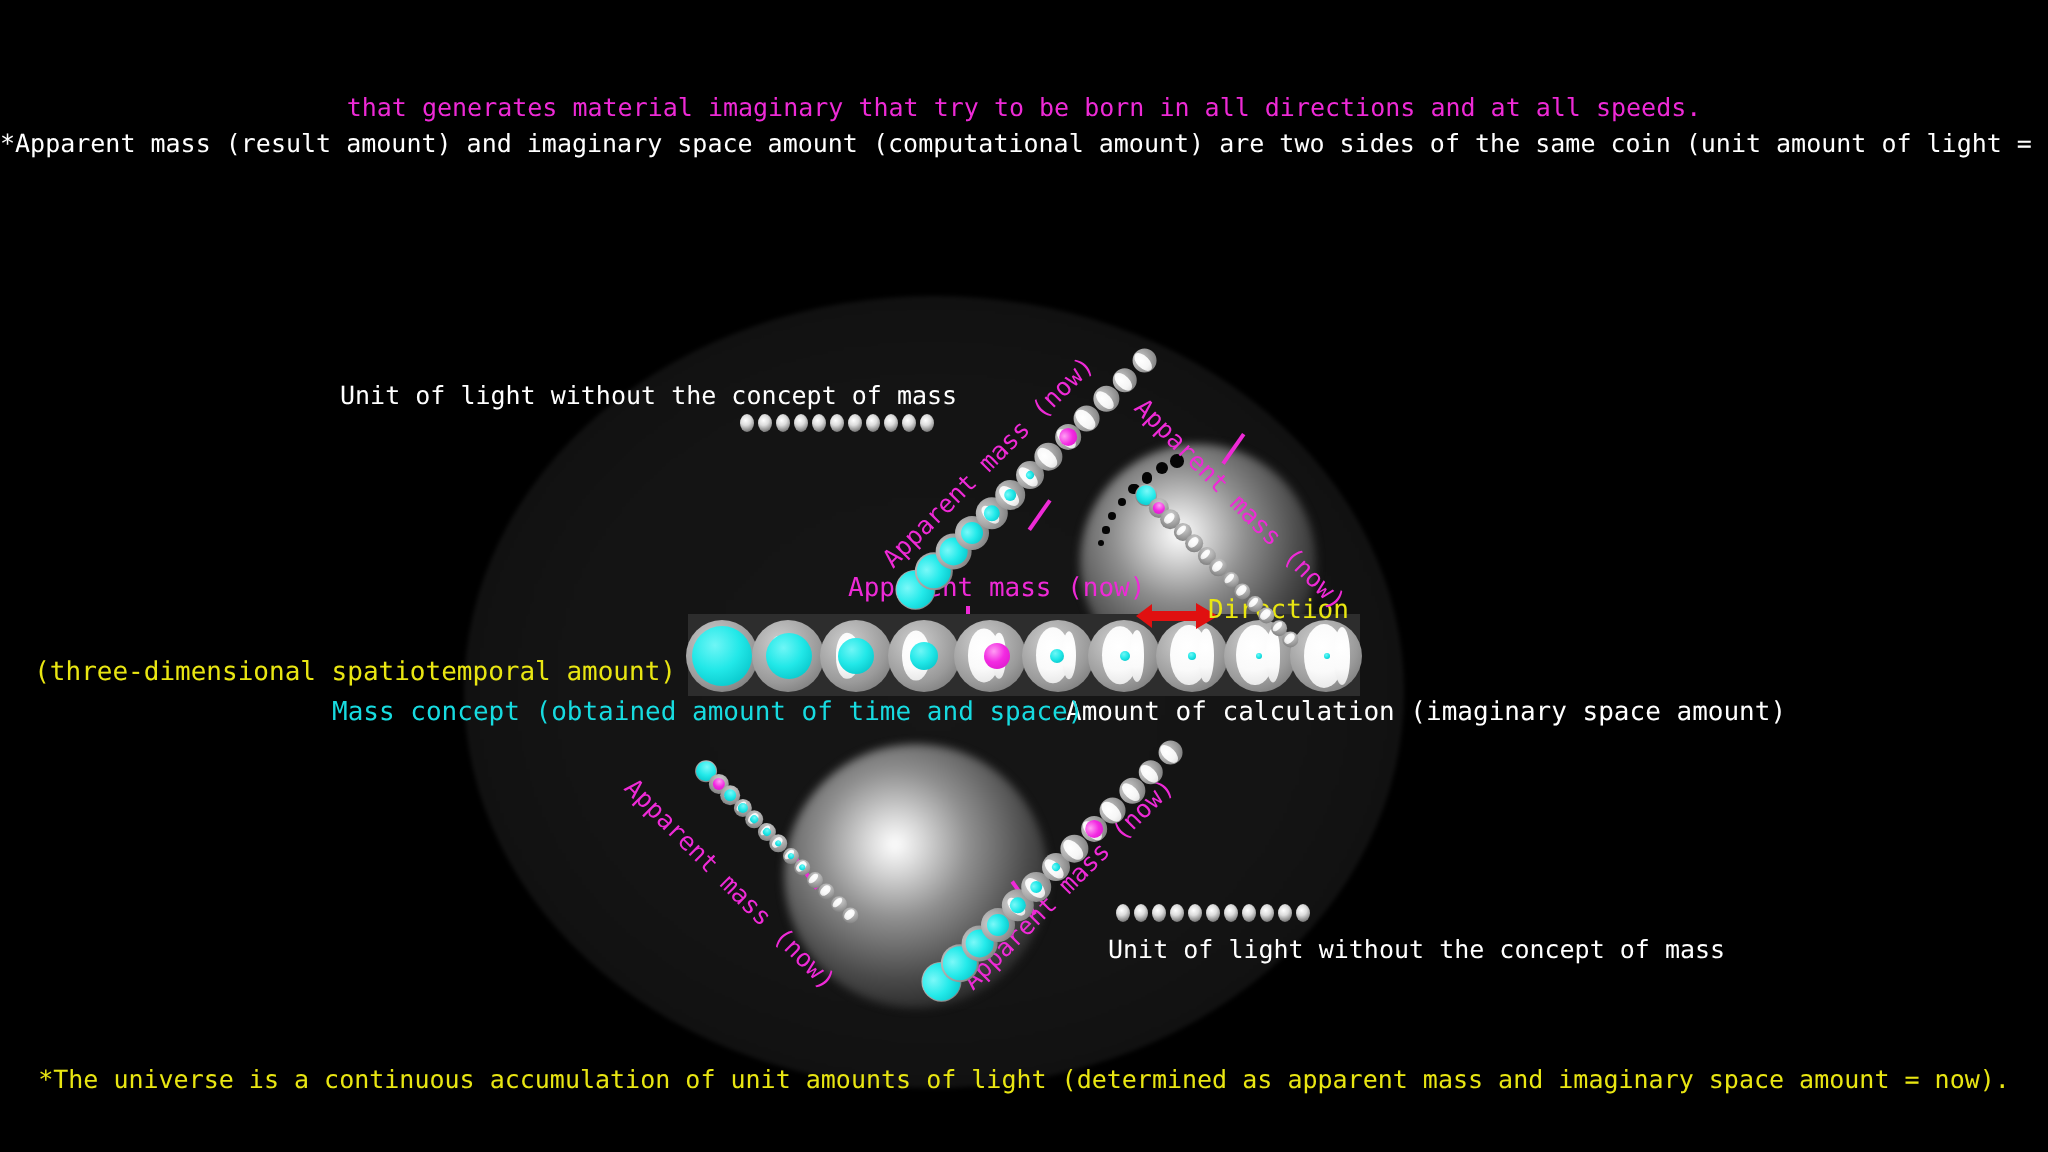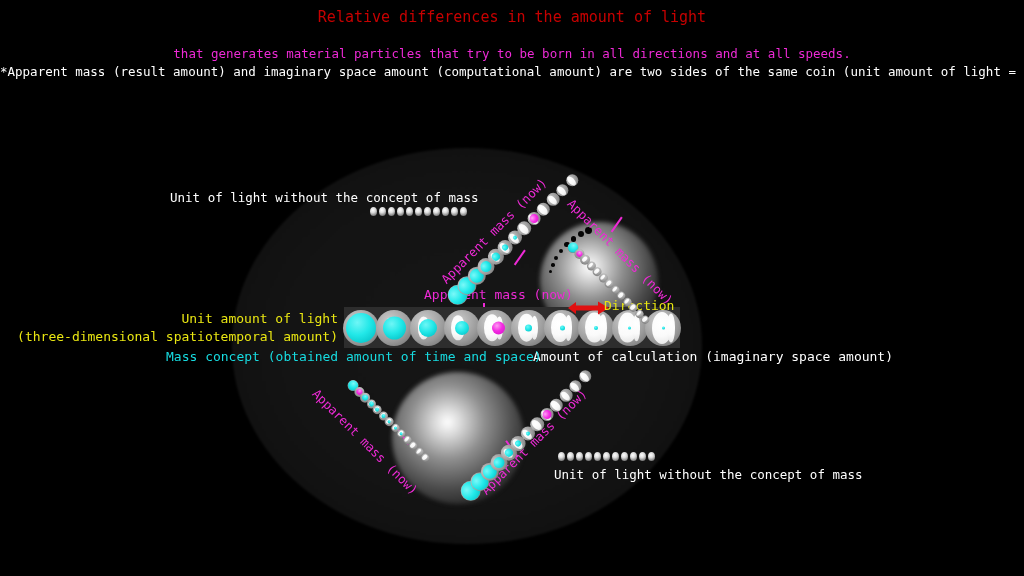--- a/index.html
+++ b/index.html
@@ -142,22 +142,21 @@
       <div class="arcdot" style="width: 3px; height: 3px; left: 548.902px; top: 270.41px;"></div>
       <div class="arcdot" style="width: 3.55px; height: 3.55px; left: 551.154px; top: 263px;"></div>
       <div class="arcdot" style="width: 4.1px; height: 4.1px; left: 554.256px; top: 255.95px;"></div>
       <div class="arcdot" style="width: 4.65px; height: 4.65px; left: 558.818px; top: 248.504px;"></div>
       <div class="arcdot" style="width: 5.2px; height: 5.2px; left: 564.331px; top: 241.801px;"></div>
       <div class="arcdot" style="width: 5.75px; height: 5.75px; left: 570.682px; top: 235.966px;"></div>
       <div class="arcdot" style="width: 6.3px; height: 6.3px; left: 577.743px; top: 231.107px;"></div>
       <div class="arcdot" style="width: 6.85px; height: 6.85px; left: 585.37px; top: 227.314px;"></div>
     </div>
 
-  <div class="txt t-title">Relative differences in the amount of light</div>
-  <div class="txt t-sub2">that generates material particles that try to be born in all directions and at all speeds.</div>
+  <div class="txt t-sub2">that generates material imaginary that try to be born in all directions and at all speeds.</div>
   <div class="txt t-note">*Apparent mass (result amount) and imaginary space amount (computational amount) are two sides of the same coin (unit amount of light = one thing).</div>
 
   <div class="txt t-unitA">Unit of light without the concept of mass</div>
   <div class="txt t-unitB">Unit of light without the concept of mass</div>
 
   <div class="dotrow dotrow-tl">
       <span></span>
       <span></span>
       <span></span>
       <span></span>
@@ -176,21 +175,20 @@
       <span></span>
       <span></span>
       <span></span>
       <span></span>
       <span></span>
       <span></span>
       <span></span>
       <span></span>
     </div>
 
-  <div class="txt t-uaol">Unit amount of light</div>
   <div class="txt t-uaol2">(three-dimensional spatiotemporal amount)</div>
   <div class="txt t-calc">Amount of calculation (imaginary space amount)</div>
   <div class="txt t-mass">Mass concept (obtained amount of time and space)</div>
 
   <div class="txt t-am-mid">Apparent mass (now)</div>
   <div class="ptr ptr-mid"></div>
 
   <div class="band">
     <div class="band-inner" id="band-inner">
         <div class="cell">
@@ -502,13 +500,14 @@
           <div class="s" style="width: 12px; height: 12px;"></div>
           <div class="c" style="width: 6.05px; height: 11px; margin-left: -1px;"></div>
         </div>
         <div class="u" style="width: 13.5px; height: 22px;">
           <div class="s" style="width: 12px; height: 12px;"></div>
           <div class="c" style="width: 6.05px; height: 11px; margin-left: -1px;"></div>
         </div>
       </div>
     </div>
 
+  <div class="txt t-foot">*The universe is a continuous accumulation of unit amounts of light (determined as apparent mass and imaginary space amount = now).</div>
 </div>
 
 </body></html>

